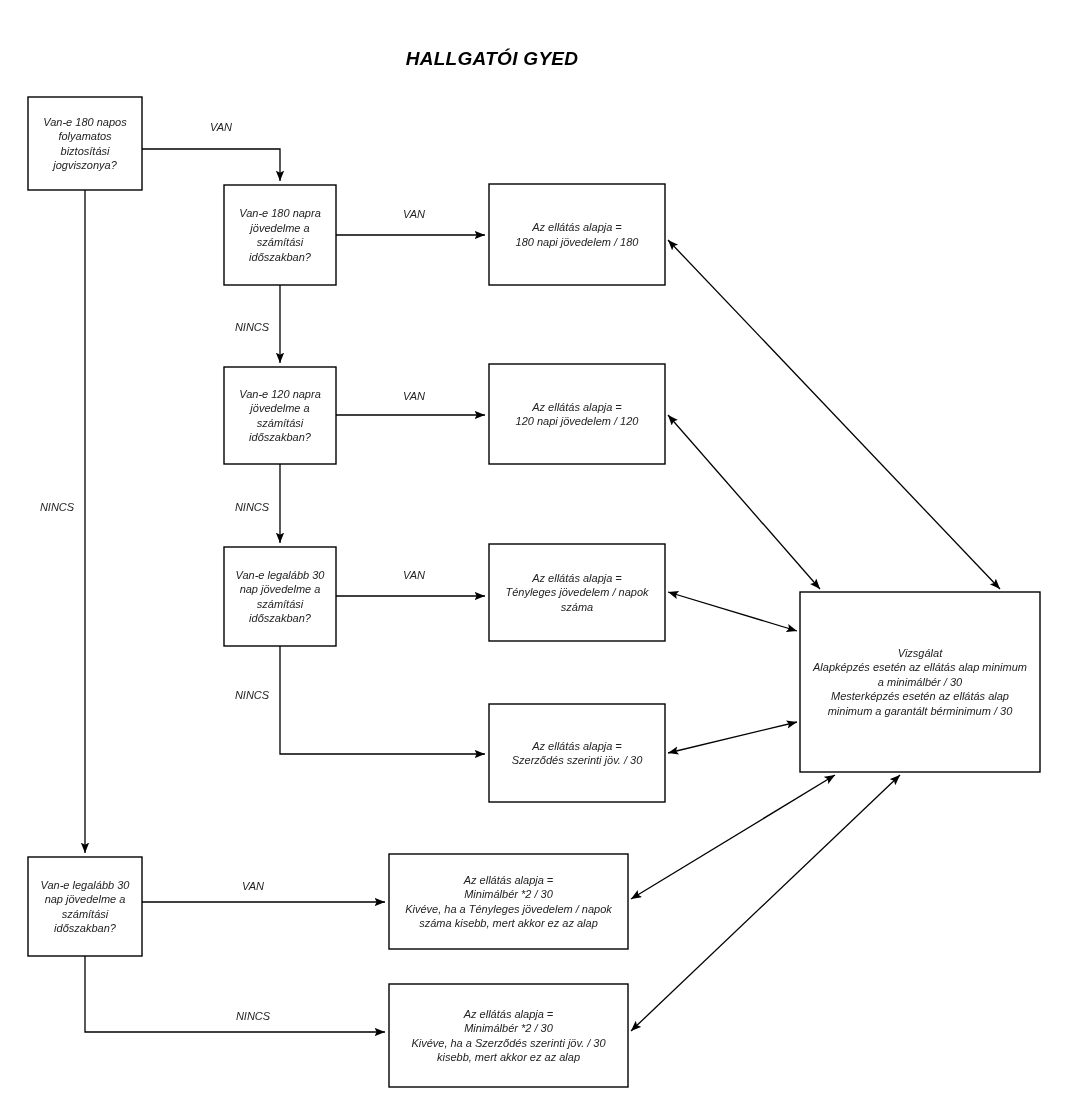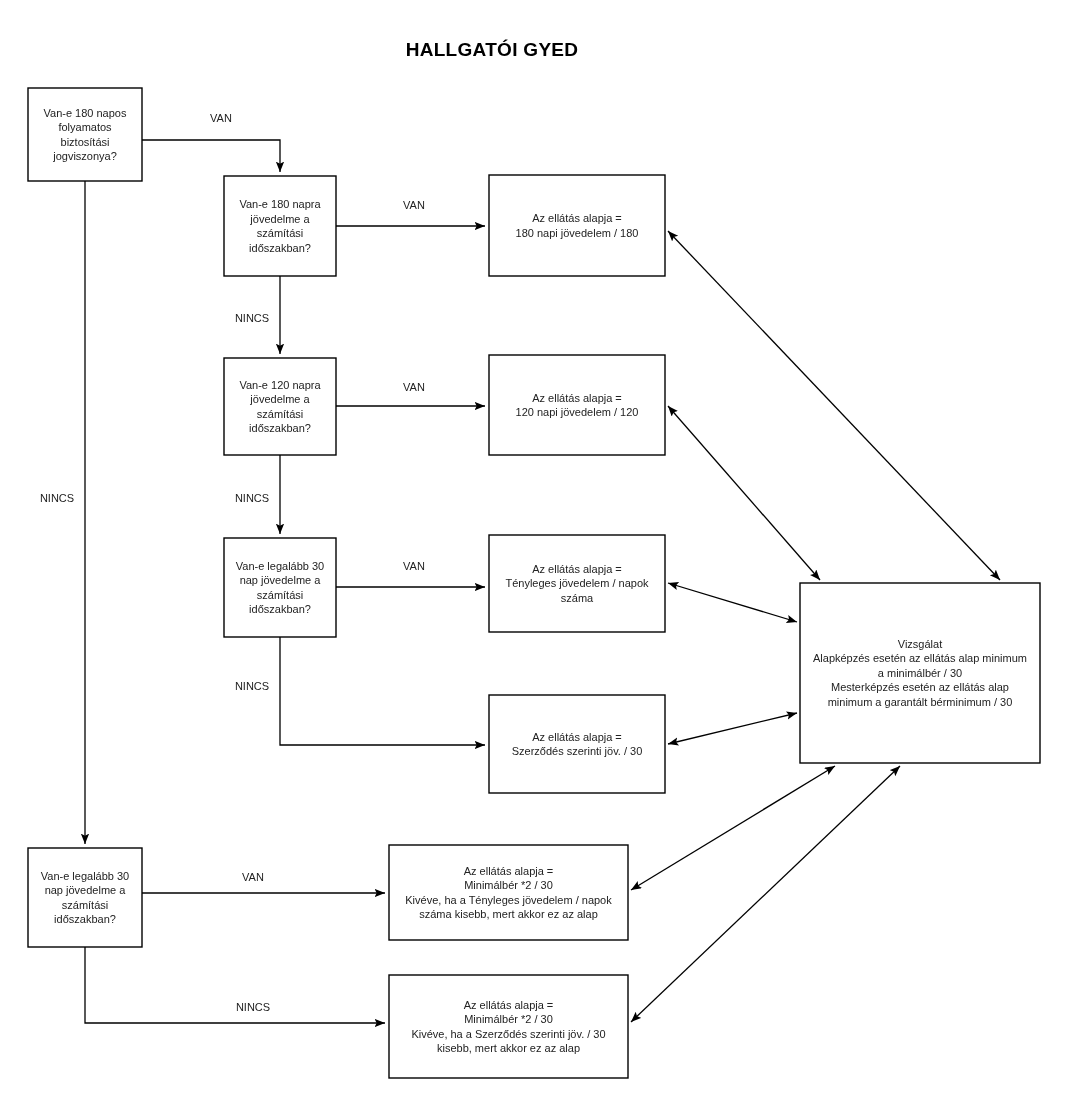--- a/index.html
+++ b/index.html
@@ -11,23 +11,24 @@
     width: 1071px;
     height: 1106px;
     font-family: "Liberation Sans", sans-serif;
     color: #1a1a1a;
     position: relative;
     overflow: hidden;
   }
   #chart-root {
     position: absolute;
     left: 0;
-    top: 0;
+    top: 9px;
     width: 1071px;
     height: 902px;
+    font-style: italic;
   }
   .fc-title {
     font-size: 19px;
     font-weight: bold;
     fill: #000000;
     text-anchor: middle;
     letter-spacing: 0.3px;
   }
   .fc-box {
     fill: #ffffff;

